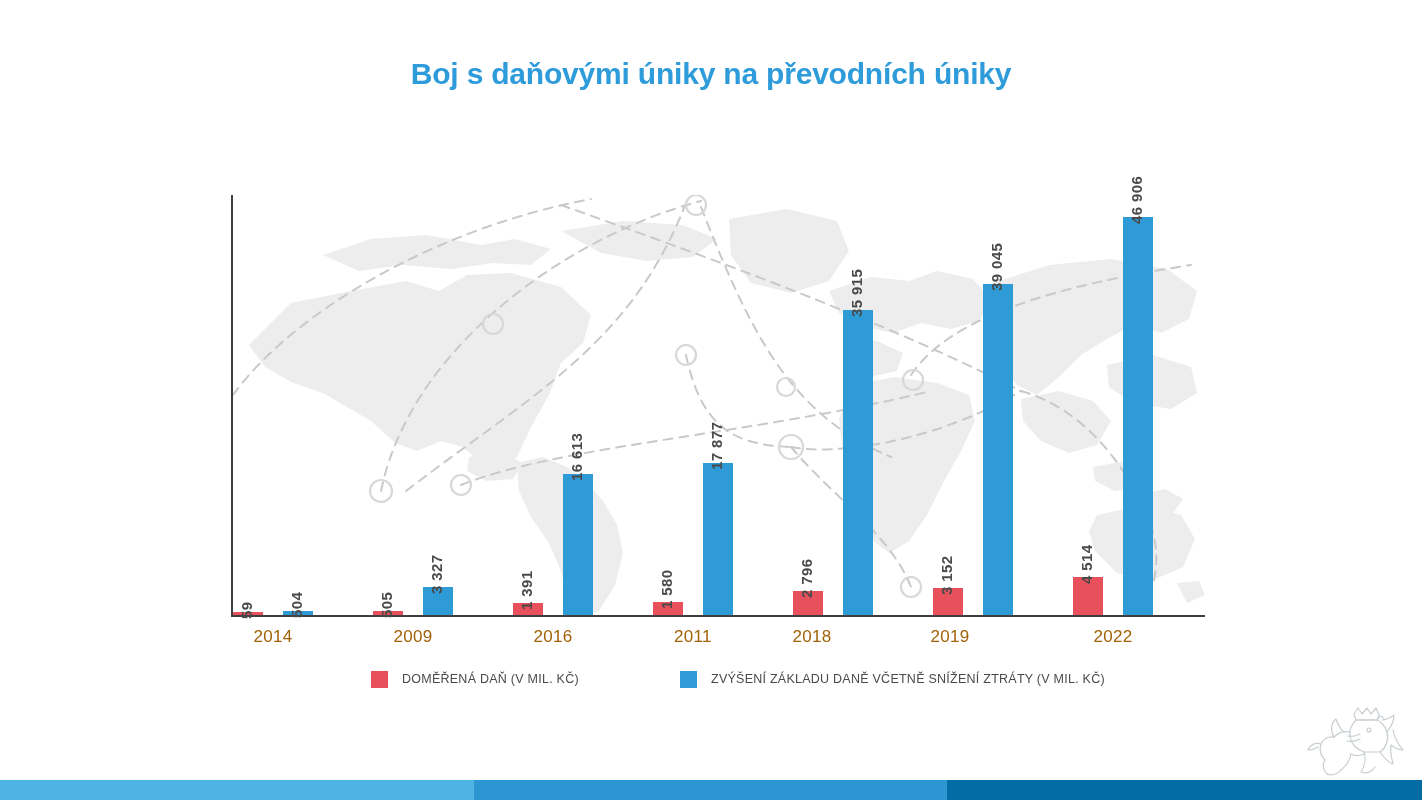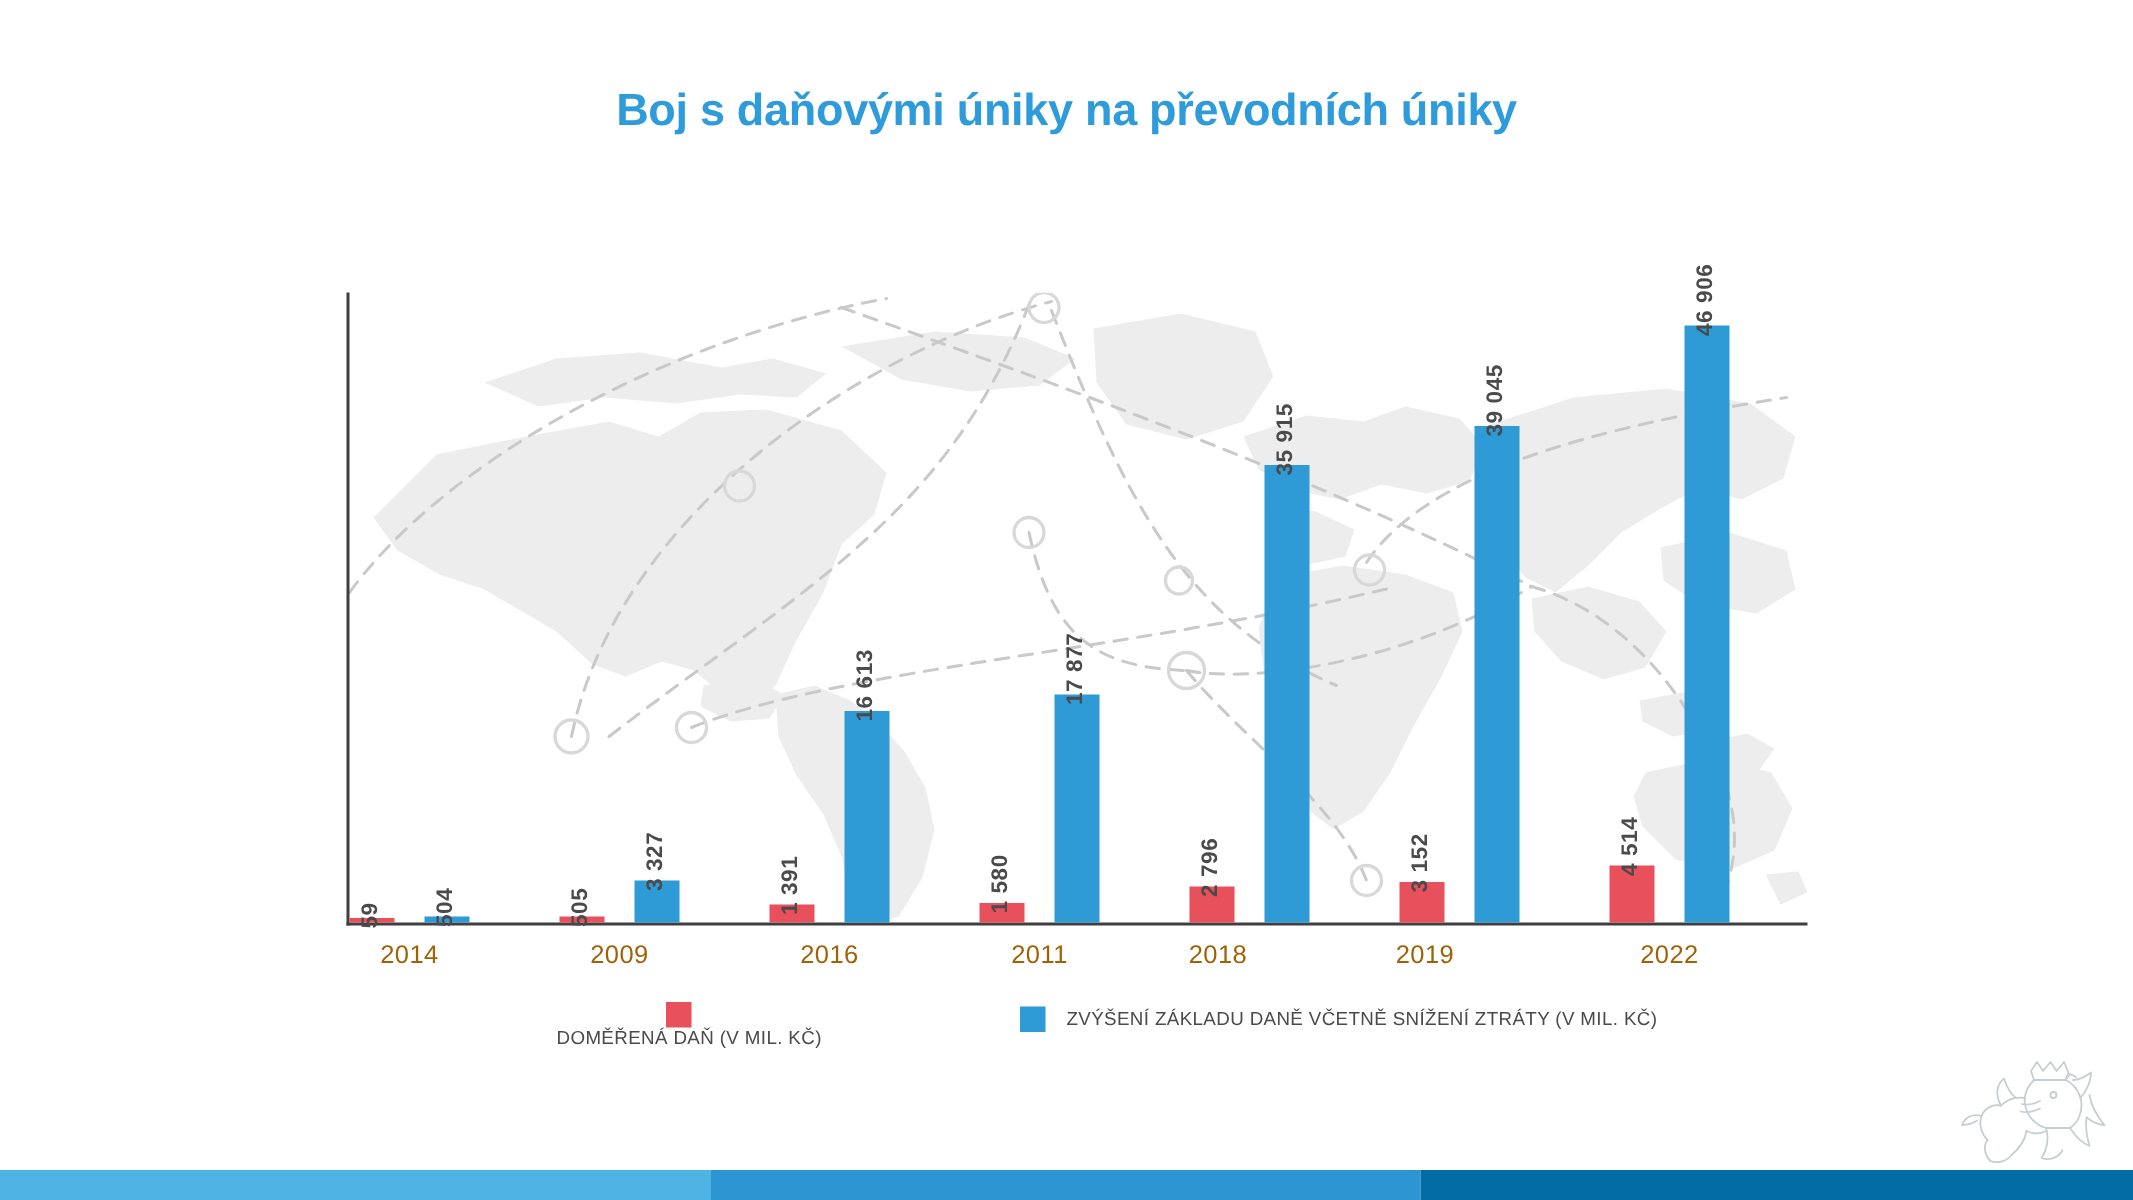--- a/index.html
+++ b/index.html
@@ -275,21 +275,21 @@
         <div class="x-tick" style="left: 122px;">2009</div>
         <div class="x-tick" style="left: 262px;">2016</div>
         <div class="x-tick" style="left: 402px;">2011</div>
         <div class="x-tick" style="left: 521px;">2018</div>
         <div class="x-tick" style="left: 659px;">2019</div>
         <div class="x-tick" style="left: 822px;">2022</div>
       </div>
   </div>
 
   <div id="legend">
-      <div class="legend-item" style="left: 140px; flex-direction: column;">
+      <div class="legend-item" style="left: 140px;">
         <span class="legend-swatch" style="background: rgb(232, 80, 91);"></span>
         <span class="legend-label">DOMĚŘENÁ DAŇ (V MIL. KČ)</span>
       </div>
       <div class="legend-item" style="left: 449px;">
         <span class="legend-swatch" style="background: rgb(46, 154, 214);"></span>
         <span class="legend-label">ZVÝŠENÍ ZÁKLADU DANĚ VČETNĚ SNÍŽENÍ ZTRÁTY (V MIL. KČ)</span>
       </div>
     </div>
 
   <div id="footer-bar">

